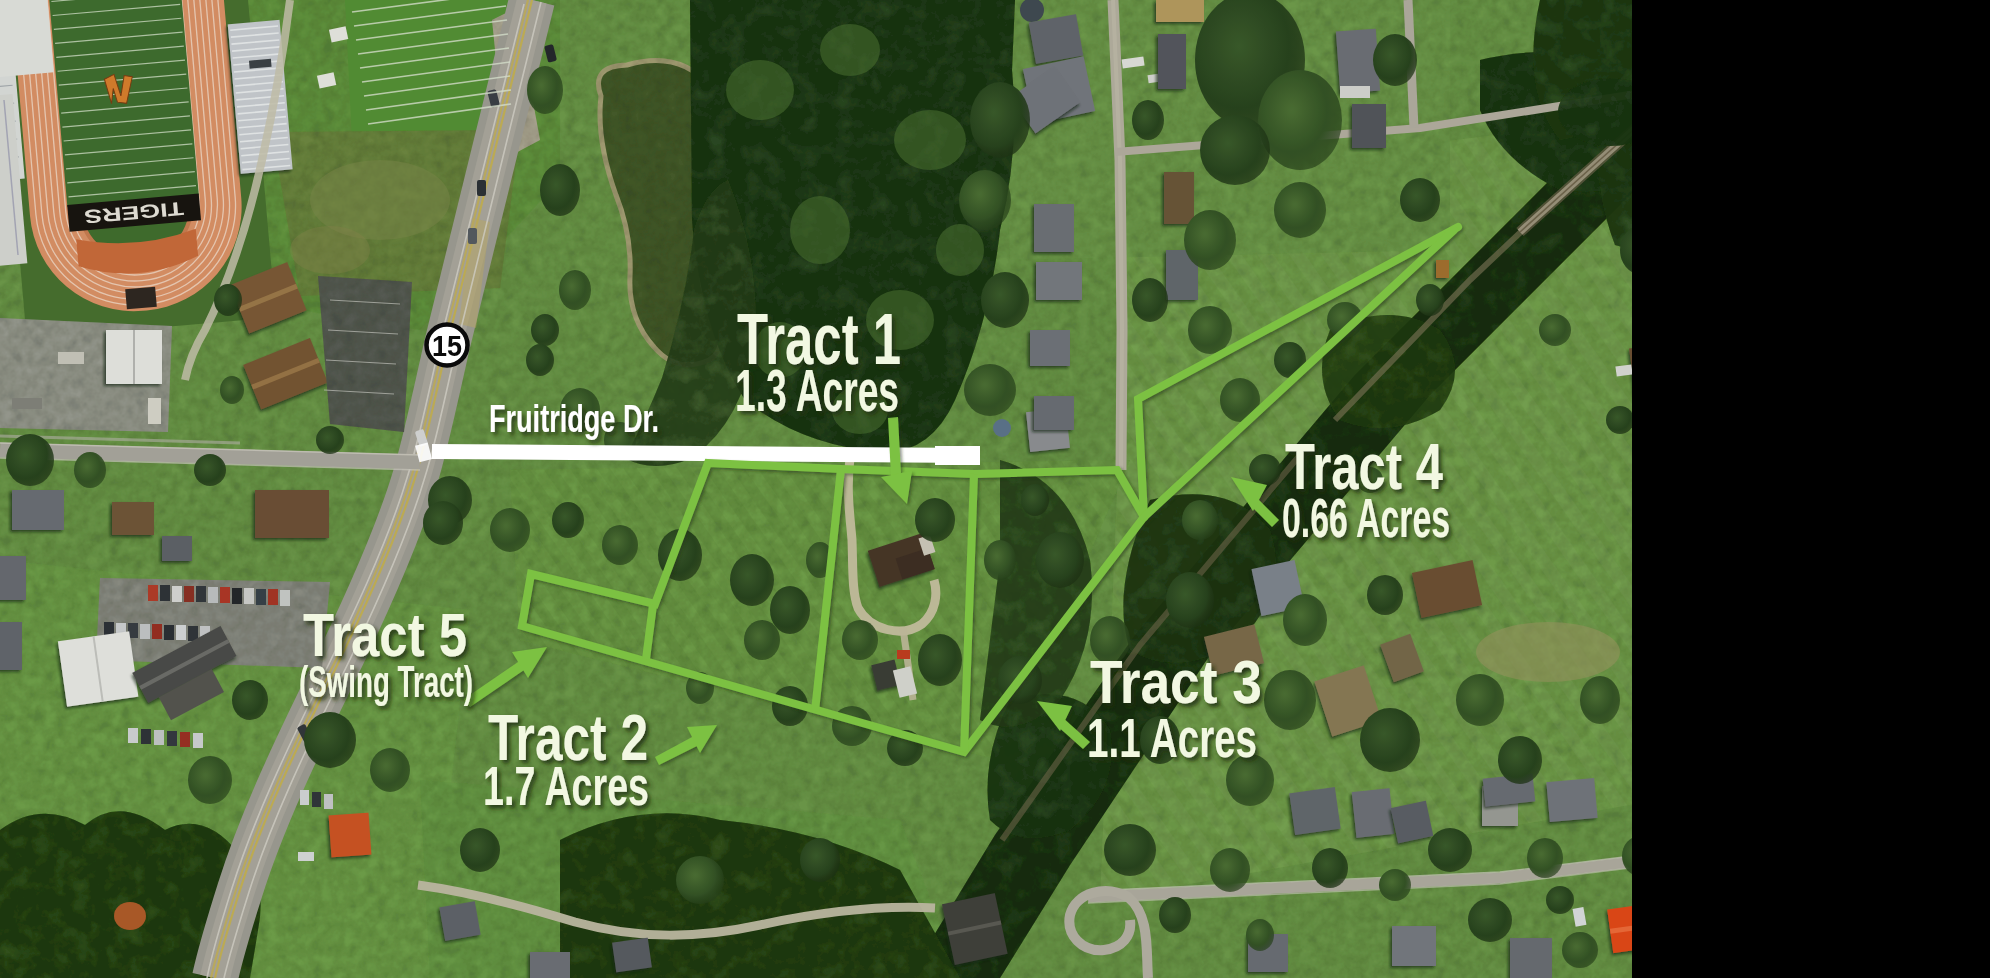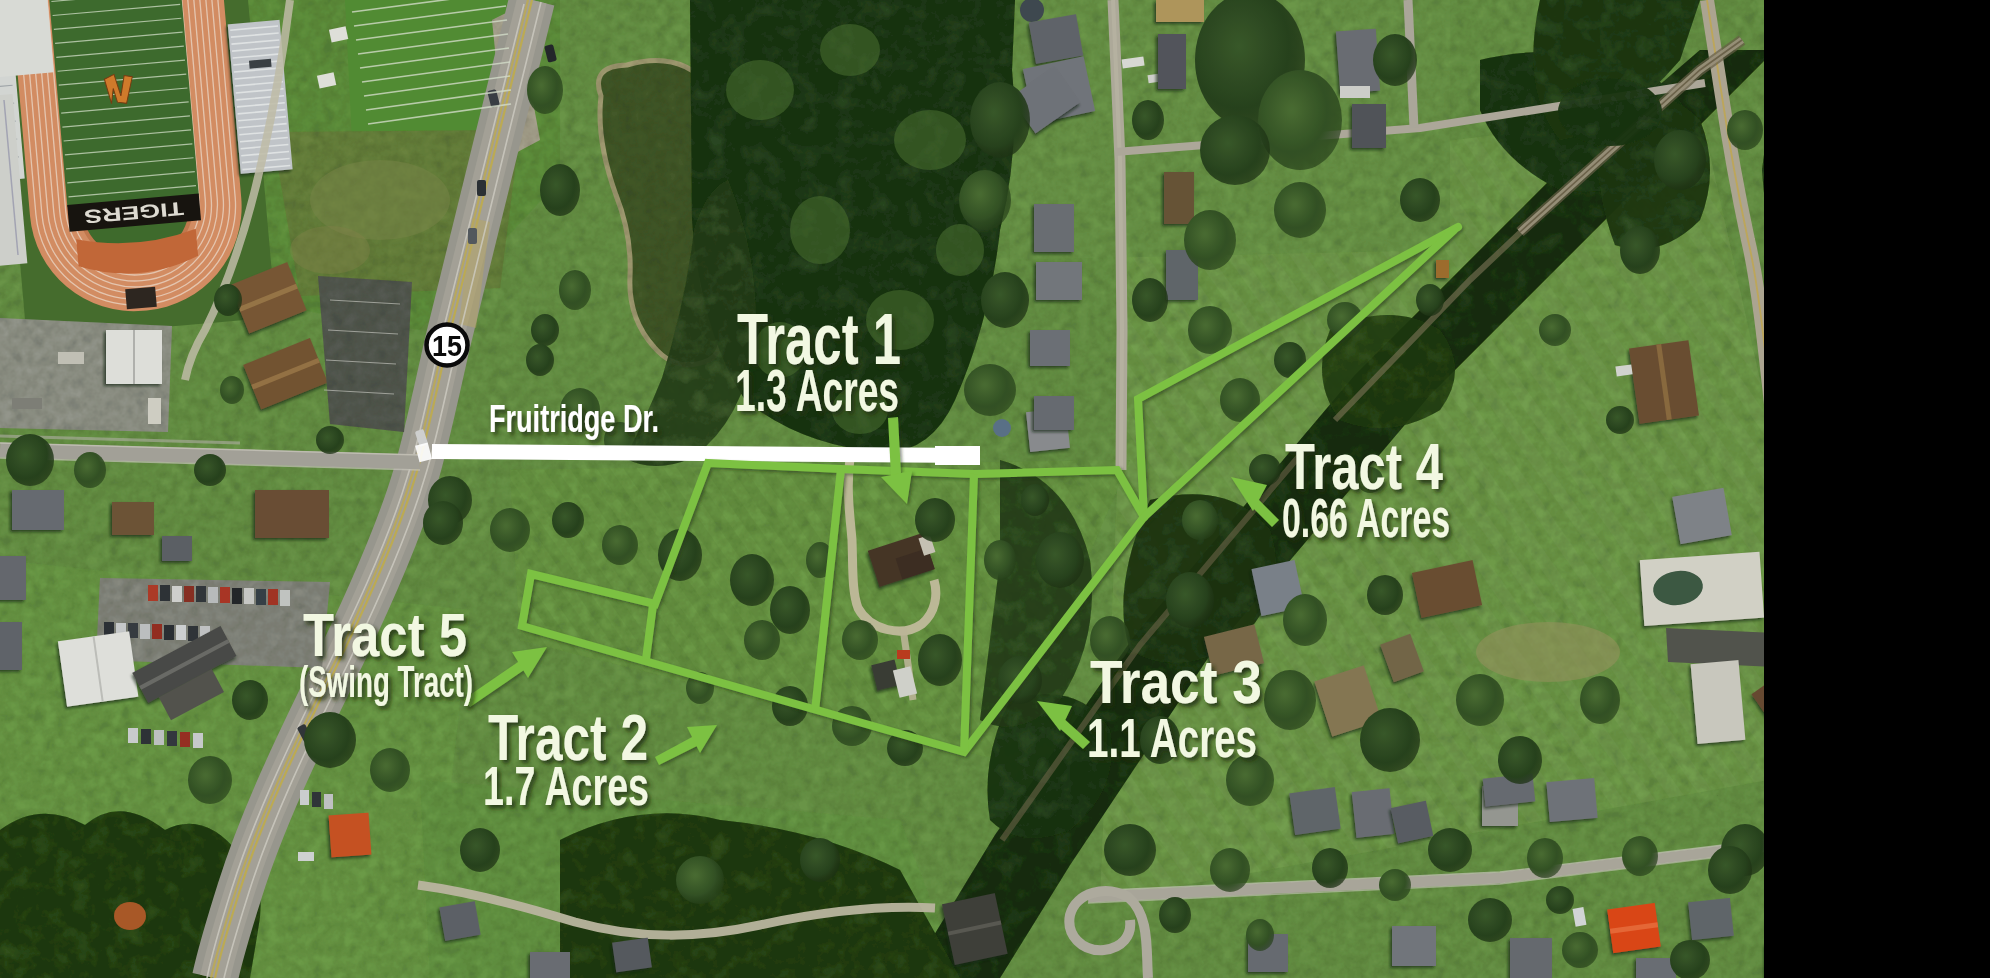--- a/index.html
+++ b/index.html
@@ -1,16 +1,16 @@
 <!DOCTYPE html>
 <html><head>
 <meta charset="utf-8">
 <style>
 html,body{margin:0;padding:0;background:#000;}
-#map{width:1764px;height:978px;position:relative;overflow:hidden;font-family:"Liberation Sans",sans-serif;}
+#map{width:1632px;height:978px;position:relative;overflow:hidden;font-family:"Liberation Sans",sans-serif;}
 </style>
 </head>
 <body>
 <div id="map">
 <svg width="1990" height="978" viewBox="0 0 1990 978" xmlns="http://www.w3.org/2000/svg">
 <defs>
 <filter id="grain" x="-5%" y="-5%" width="110%" height="110%">
 <feTurbulence type="fractalNoise" baseFrequency="0.09" numOctaves="3" seed="7" result="n"></feTurbulence>
 <feColorMatrix in="n" type="matrix" values="0 0 0 0 0  0 0 0 0 0  0 0 0 0 0  0.9 0.9 0.9 0 -0.9" result="a"></feColorMatrix>
 <feComposite in="a" in2="SourceGraphic" operator="in" result="spot"></feComposite>

